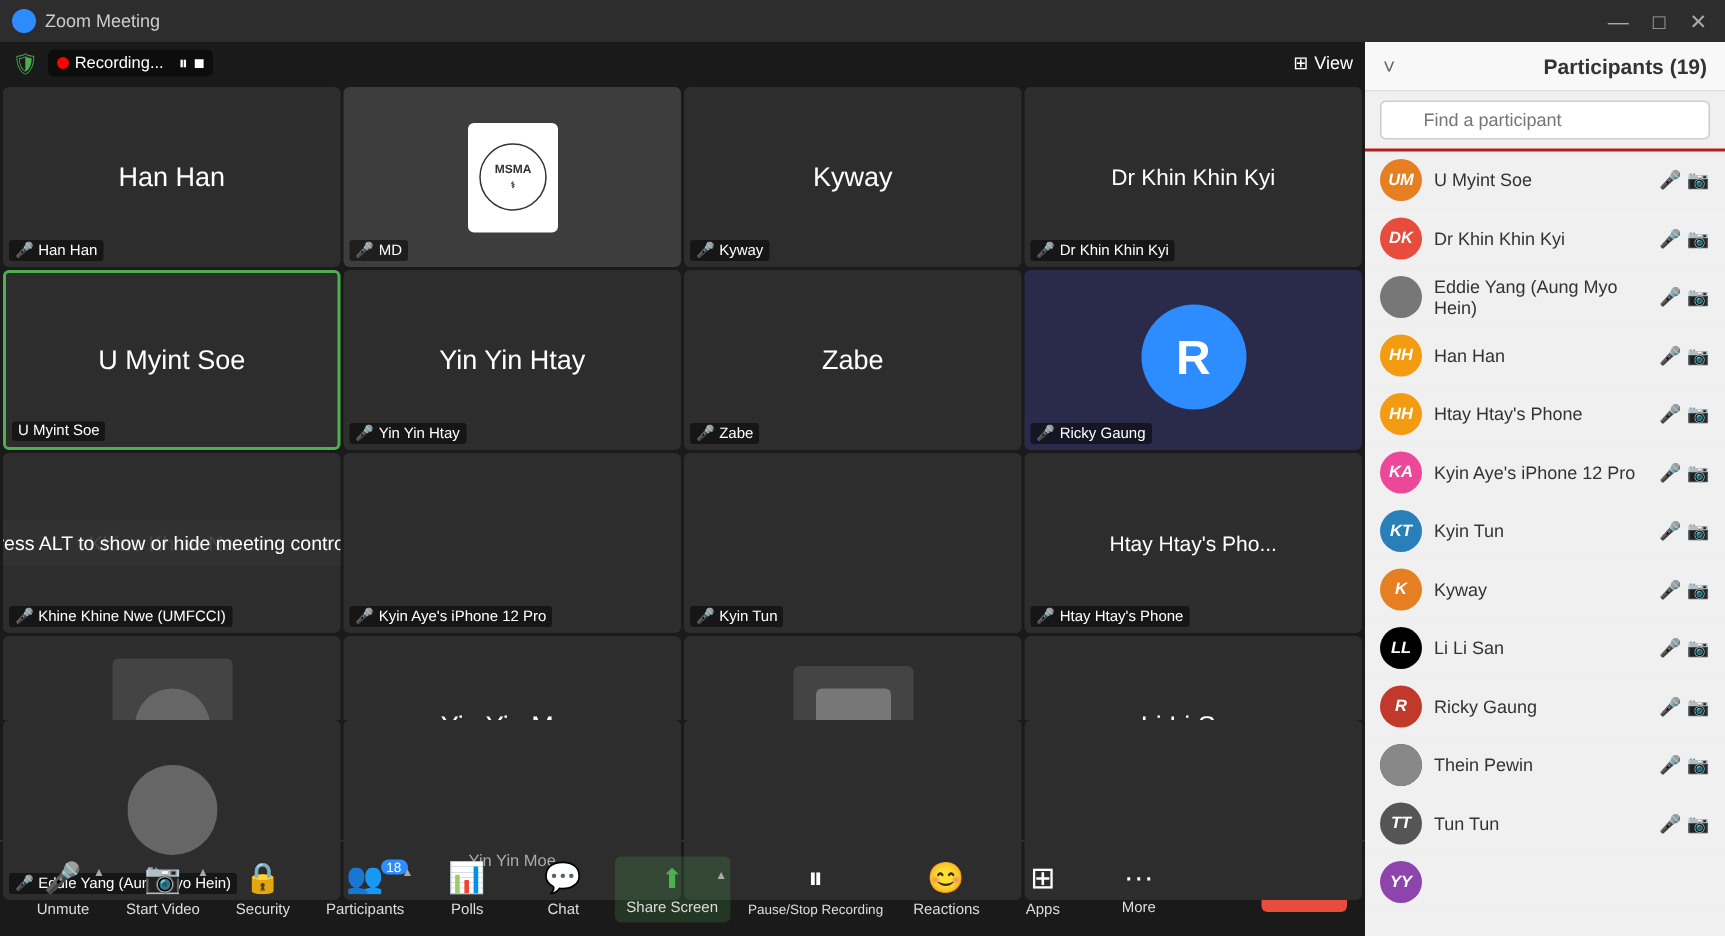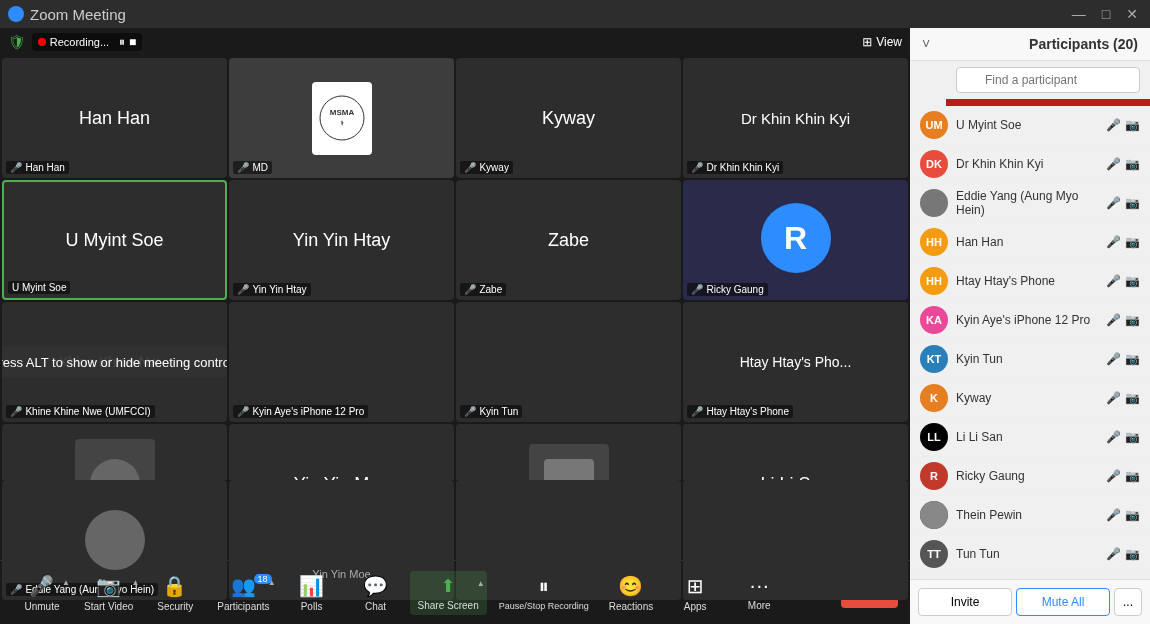--- a/index.html
+++ b/index.html
@@ -8,21 +8,21 @@
     
     .titlebar {
       background: #2d2d2d;
       height: 28px;
       display: flex;
       align-items: center;
       padding: 0 8px;
       flex-shrink: 0;
     }
     .titlebar-icon { width: 16px; height: 16px; background: #2d8cff; border-radius: 50%; margin-right: 6px; display: flex; align-items: center; justify-content: center; }
-    .titlebar-text { color: #ccc; font-size: 15px; flex: 1; }
+    .titlebar-text { color: #ccc; font-size: 12px; flex: 1; }
     .titlebar-controls { display: flex; gap: 8px; }
     .titlebar-btn { color: #aaa; font-size: 14px; cursor: pointer; padding: 0 4px; }
 
     
     .main-layout {
       display: flex;
       flex: 1;
       overflow: hidden;
     }
 
@@ -202,22 +202,21 @@
       align-items: center;
       justify-content: space-between;
       padding: 8px 12px;
       border-bottom: 1px solid #ddd;
       background: #f8f8f8;
     }
     .panel-title { font-size: 14px; font-weight: bold; color: #333; }
     .panel-collapse { color: #666; font-size: 14px; cursor: pointer; }
     .search-box {
       padding: 6px 10px;
-      border-bottom: 7px solid #b91c1c;
-      margin-left: 36px;
+      border-bottom: 2px solid #b91c1c;
     }
     .search-input {
       width: 100%;
       padding: 5px 8px 5px 28px;
       border: 1px solid #ccc;
       border-radius: 4px;
       font-size: 12px;
       background: #fff;
       position: relative;
     }
@@ -247,20 +246,21 @@
       width: 28px;
       height: 28px;
       border-radius: 50%;
       display: flex;
       align-items: center;
       justify-content: center;
       font-size: 11px;
       font-weight: bold;
       color: #fff;
       flex-shrink: 0;
+      font-style: italic;
     }
     .p-name { flex: 1; font-size: 12px; color: #333; }
     .p-icons { display: flex; gap: 4px; align-items: center; }
     .p-icon { font-size: 12px; color: #999; }
     .p-icon.muted { color: #ccc; }
     .panel-footer {
       display: flex;
       gap: 4px;
       padding: 8px;
       border-top: 1px solid #ddd;
@@ -596,21 +596,21 @@
         <span class="tool-label">More</span>
       </div>
       <button class="end-btn">End</button>
     </div>
 
   </div>
 
   <div class="participants-panel">
     <div class="panel-header">
       <span class="panel-collapse">˅</span>
-      <span class="panel-title">Participants (20)</span>
+      <span class="panel-title">Participants (19)</span>
     </div>
     <div class="search-box">
       <div class="search-wrap">
         <span class="search-icon-inner">🔍</span>
         <input class="search-input" type="text" placeholder="Find a participant" style="">
       </div>
     </div>
     <div class="participants-list">
 
       <div class="participant-item">
@@ -724,20 +724,15 @@
           <span class="p-icon muted">📷</span>
         </div>
       </div>
 
       <div class="participant-item">
         <div class="p-avatar" style="background:#8e44ad;">YY</div>
 
       </div>
 
     </div>
-    <div class="panel-footer">
-      <button class="invite-btn">Invite</button>
-      <button class="mute-all-btn">Mute All</button>
-      <button class="more-btn-panel">...</button>
-    </div>
   </div>
 
 </div>
 
 </body></html>

